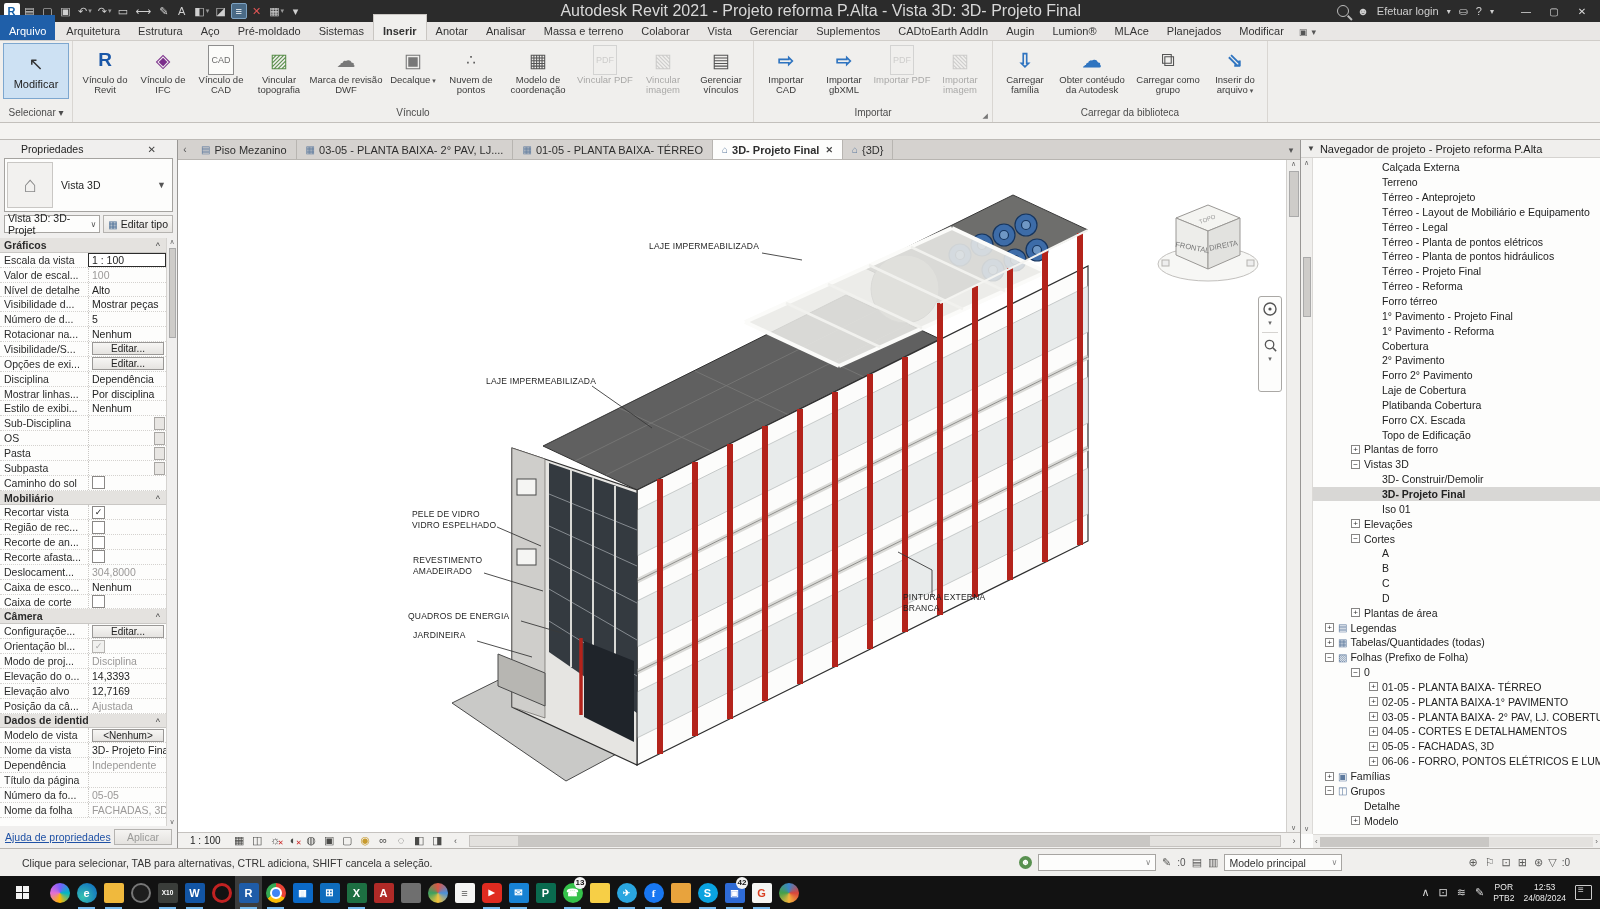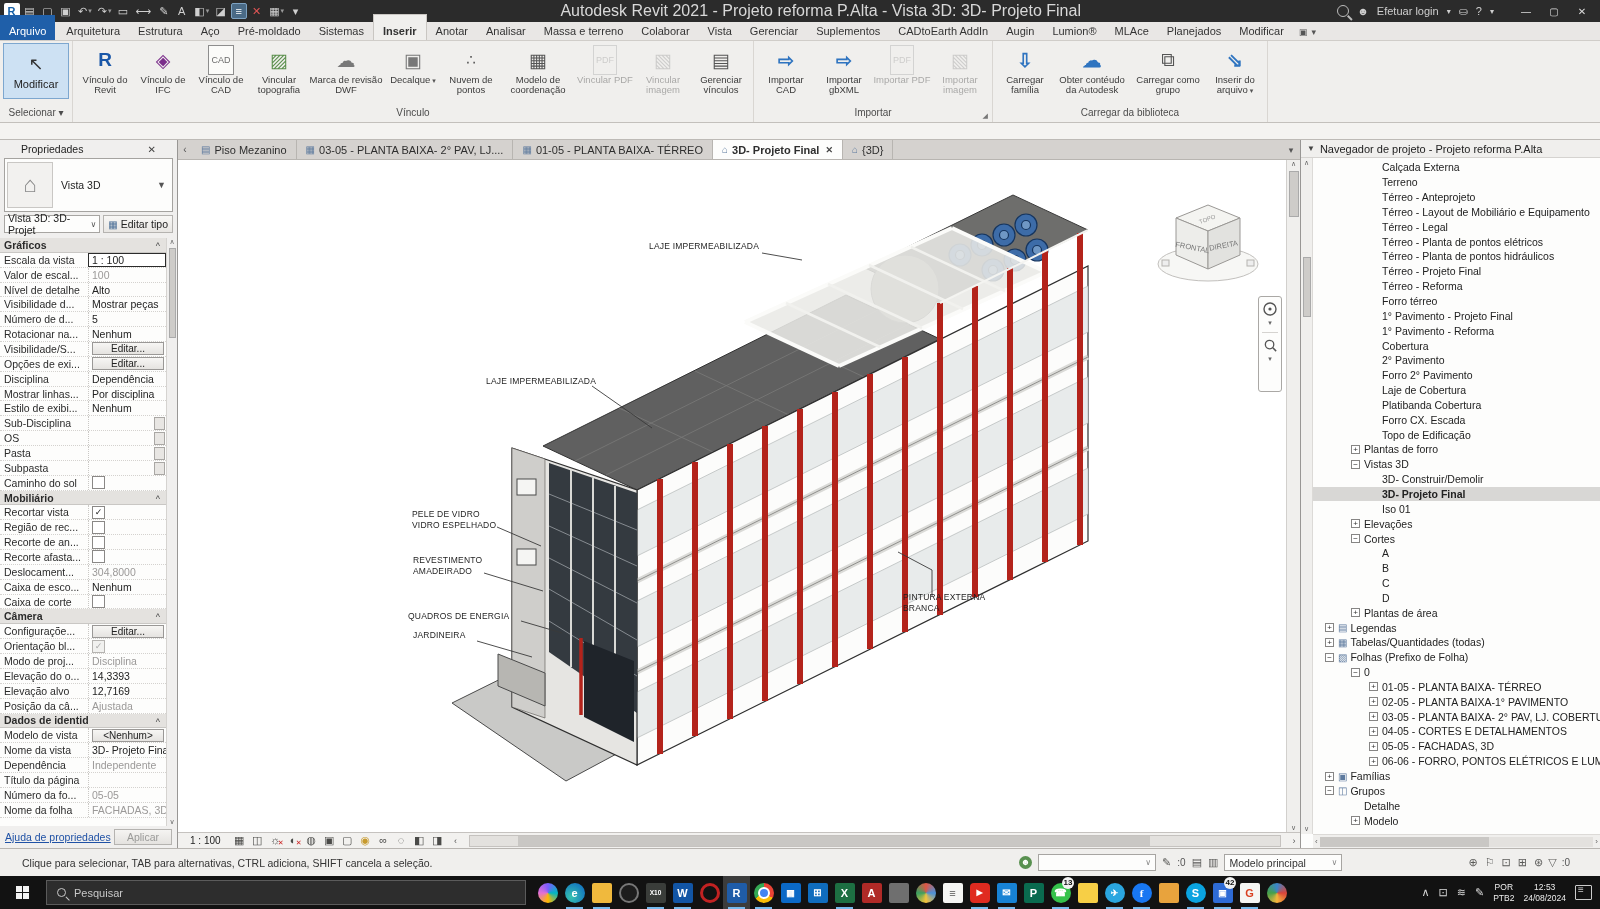--- a/index.html
+++ b/index.html
@@ -1175,24 +1175,20 @@
 
 <div id="taskbar" class="abs">
   <div id="start">
       <span class="wl">
         <i></i>
         <i></i>
         <i></i>
         <i></i>
       </span>
     </div>
-  <div id="tsearch">
-    <span class="mag"></span>
-    <span>Pesquisar</span>
-  </div>
   <div id="apps">
 
   <div class="tb-app a-cop">
         <span class="ai"></span>
 
       </div>
       <div class="tb-app a-edge run">
         <span class="ai">e</span>
 
       </div>

